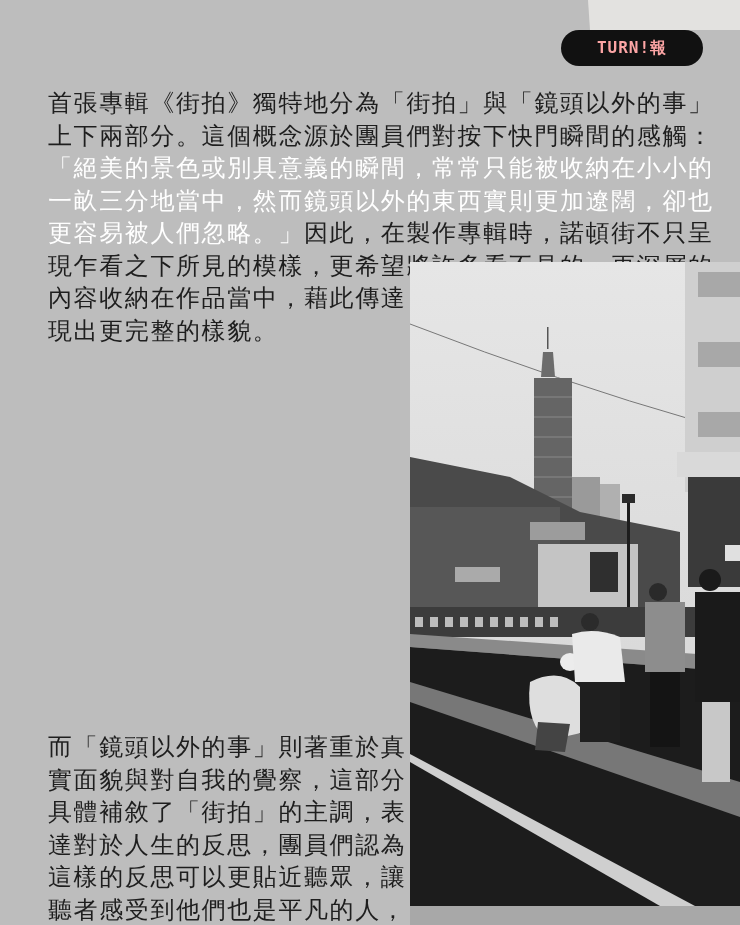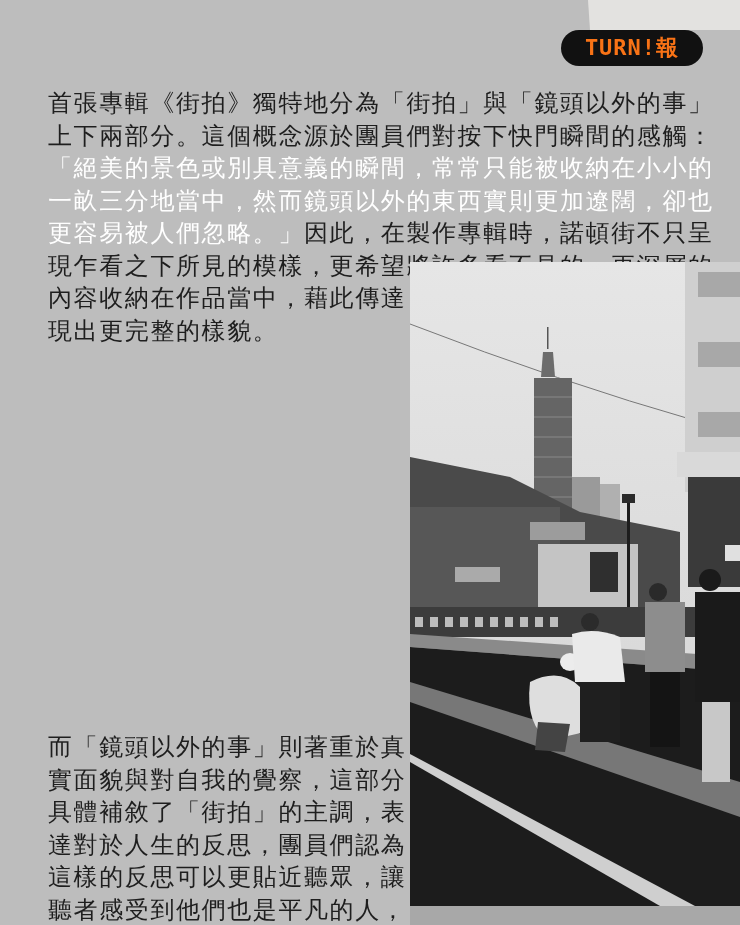--- a/index.html
+++ b/index.html
@@ -3,21 +3,21 @@
 <meta charset="utf-8">
 <style>
   html, body { margin:0; padding:0; }
   body { width:740px; height:925px; overflow:hidden; background:#bdbdbd; position:relative;
          font-family:"DejaVu Sans", "Liberation Sans", sans-serif; }
   .page { position:absolute; left:0; top:0; width:740px; height:925px; background:#bdbdbd; }
   .corner-shape { position:absolute; left:588px; top:0; width:160px; height:30px; background:#e3e2e0;
                   clip-path:polygon(0 0,100% 0,100% 100%,2px 100%); }
   .logo { position:absolute; left:561px; top:30px; width:142px; height:36px; background:#111;
           border-radius:18px; display:flex; align-items:center; justify-content:center; }
-  .logo span { color:#f97316; font-family:"DejaVu Sans Mono", monospace; font-weight:bold; font-size:22px; letter-spacing:1px; }
+  .logo span { color:#fca5a5; font-family:"DejaVu Sans Mono", monospace; font-weight:bold; font-size:16px; letter-spacing:1px; }
   .para { position:absolute; left:35px; color:#1e1e1e; font-size:24px; line-height:32.5px; letter-spacing:1.6px; margin:13px;font-family:Liberation Serif, serif; }
   .p1 { top:74px; width:680px; }
   .p2 { top:294px; width:360px; }
   .p3 { top:718px; width:360px; }
   .hl { color:#ffffff; }
   .photo { position:absolute; left:410px; top:262px; width:330px; height:644px; overflow:hidden; background:#d8d8d8; }
   .below-photo { position:absolute; left:410px; top:906px; width:330px; height:19px; background:#a8a8a8; }
   svg { display:block; }
 </style>
 </head>

